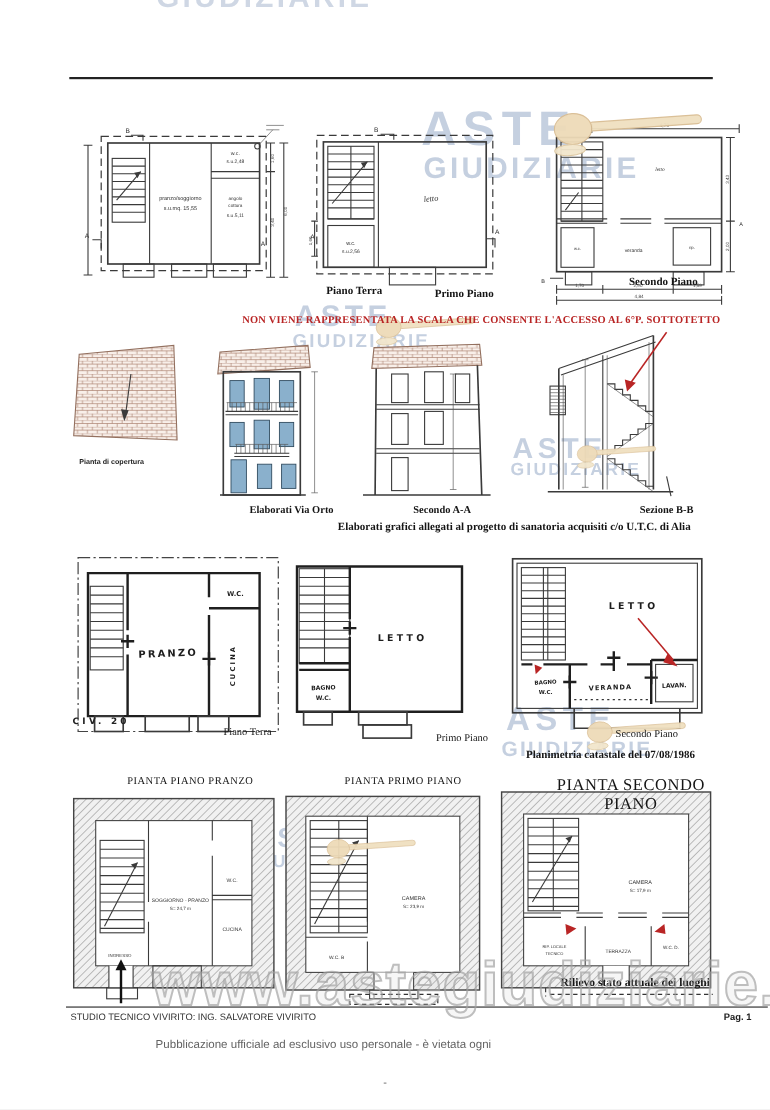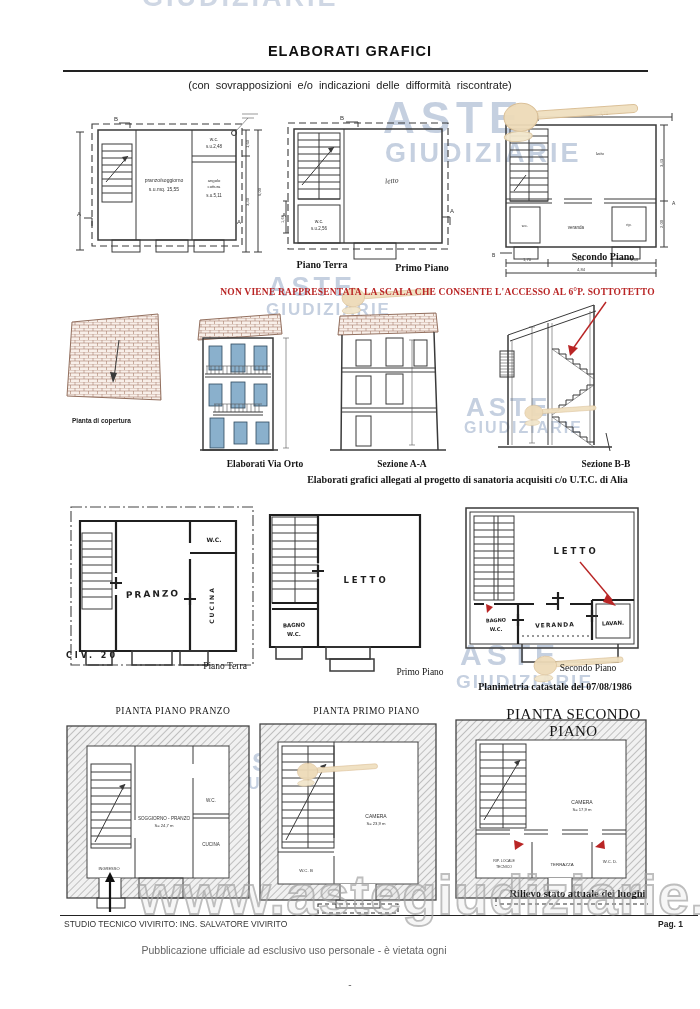--- a/index.html
+++ b/index.html
@@ -38,25 +38,21 @@
   .gavel-base{fill:#f2e6cc;stroke:#ddc7a0;stroke-width:1;}
   .rule{position:absolute;z-index:3;}
 </style>
 </head>
 <body>
 
 <div class="page">
 
   <div class="wm" style="left:142px;top:-16px;font-size:27px;letter-spacing:3px;color:#c7d1e0;">GIUDIZIARIE</div>
 
-  <div class="lbl" style="left:0;top:44px;width:700px;text-align:center;font-size:14.5px;font-weight:bold;
-              letter-spacing:1px;color:#111;">ELABORATI  GRAFICI</div>
   <div class="rule" style="left:63px;top:70px;width:585px;border-top:2px solid #222;"></div>
-  <div class="lbl" style="left:0;top:79px;width:700px;text-align:center;font-size:11px;color:#222;
-              word-spacing:3px;">(con sovrapposizioni e/o indicazioni delle difformità riscontrate)</div>
 
   <div class="wm" style="left:383px;top:96px;font-size:44px;letter-spacing:6px;">ASTE</div>
   <div class="wm" style="left:385px;top:140px;font-size:27px;letter-spacing:3px;">GIUDIZIARIE</div>
   <div class="gavel" style="left:495px;top:92px;">
     <svg width="150" height="52" viewBox="0 0 150 50">
       <g transform="rotate(-4 30 25)">
         <rect x="40" y="19" width="103" height="8" rx="4" class="gavel-handle"></rect>
         <ellipse cx="26" cy="24" rx="17" ry="14" class="gavel-head"></ellipse>
         <ellipse cx="22" cy="43" rx="14" ry="5" class="gavel-base"></ellipse>
       </g>
@@ -221,21 +217,21 @@
     <path class="ln" d="M14 58H108M14 62H108M14 98H108M14 102H108"></path>
     <rect class="ln" x="28" y="30" width="15" height="26"></rect>
     <rect class="ln" x="58" y="28" width="17" height="28"></rect>
     <rect class="ln" x="86" y="30" width="13" height="26"></rect>
     <rect class="ln" x="28" y="66" width="15" height="28"></rect>
     <rect class="ln" x="58" y="64" width="17" height="30"></rect>
     <rect class="ln" x="28" y="106" width="15" height="30"></rect>
     <path class="lnt" d="M84 30V135M81 30H87M81 135H87"></path>
     <path class="lnh" d="M2 140H118"></path>
   </svg>
-  <div class="cap" style="left:352px;top:459px;width:100px;font-size:9.5px;">Sezione A-A</div>
+  <div class="cap" style="left:352px;top:459px;width:100px;font-size:9.5px;">Secondo A-A</div>
 
   <svg class="panel" style="left:492px;top:293px;" width="125" height="172" viewBox="0 0 125 172">
     <path class="ln" d="M16 42L102 12M18 48L104 18"></path>
     <path class="lnh" d="M102 12V152M16 42V152"></path>
     <path class="lnt" d="M98 18V152M20 48V152"></path>
     <rect class="ln" x="8" y="58" width="14" height="26"></rect>
     <path class="lnt" d="M8 61H22M8 64H22M8 67H22M8 70H22M8 73H22M8 76H22M8 79H22M8 82H22"></path>
     <path class="ln" d="M56 30V152"></path>
       <path class="lnt" d="M60 30V152"></path>
     <path class="ln" d="M60 56h7v5h7v5h7v5h7v5h7v5h7"></path>

